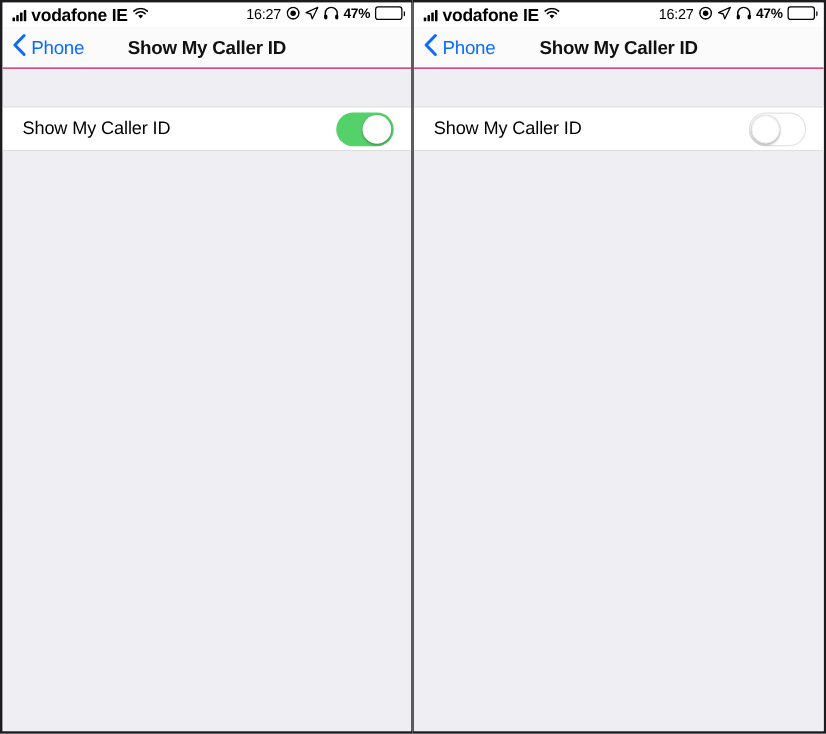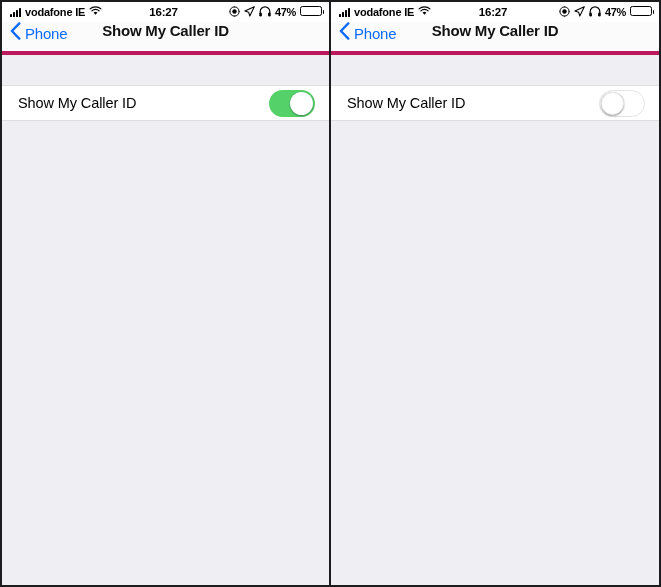--- a/index.html
+++ b/index.html
@@ -48,23 +48,23 @@
     flex: 0 0 auto;
   }
   .status-left {
     display: flex;
     align-items: center;
     gap: 4px;
     flex: 0 0 auto;
   }
   .status-center {
     flex: 1 1 auto;
-    text-align: center;
+    text-align: right;
     font-size: 11.5px;
-    font-weight: bold;
+    font-weight: normal;
     letter-spacing: -0.2px;
     padding-right: 4px;
   }
   .status-right {
     display: flex;
     align-items: flex-start;
     gap: 4px;
     flex: 0 0 auto;
   }
   .signal-bars {
@@ -77,21 +77,21 @@
     display: block;
     width: 2px;
     background: #000;
     border-radius: 0.5px;
   }
   .signal-bars i:nth-child(1) { height: 3px; }
   .signal-bars i:nth-child(2) { height: 5px; }
   .signal-bars i:nth-child(3) { height: 7px; }
   .signal-bars i:nth-child(4) { height: 9px; background:#000; }
   .carrier-name {
-    font-size: 11px;
+    font-size: 14px;
     font-weight: bold;
     letter-spacing: -0.2px;
   }
   .wifi-icon { display:block; }
   .dnd-icon  { display:block; }
   .loc-icon  { display:block; }
   .hp-icon   { display:block; }
   .battery-pct {
     font-size: 11px;
     font-weight: bold;
@@ -119,23 +119,23 @@
   .battery-fill {
     height: 100%;
     background: #000;
     border-radius: 1px;
   }
 
   
   .nav-bar {
     height: 33px;
     background: #fbfbfb;
-    border-bottom: 4px solid #be185d;
-    display: flex;
-    align-items: flex-start;
+    border-bottom: 1px solid #be185d;
+    display: flex;
+    align-items: center;
     position: relative;
     flex: 0 0 auto;
     box-sizing: border-box;
   }
   .back-button {
     display: flex;
     align-items: center;
     gap: 4px;
     padding-left: 8px;
     color: #0a6cff;

